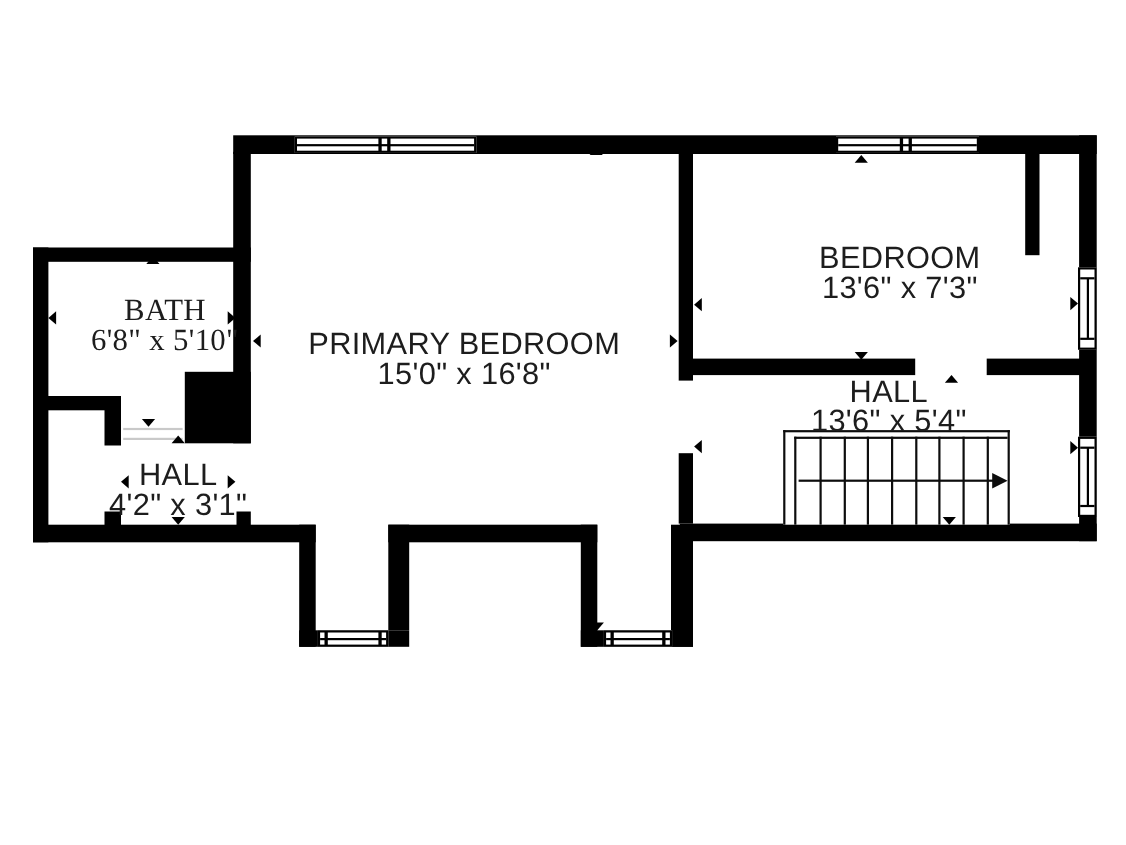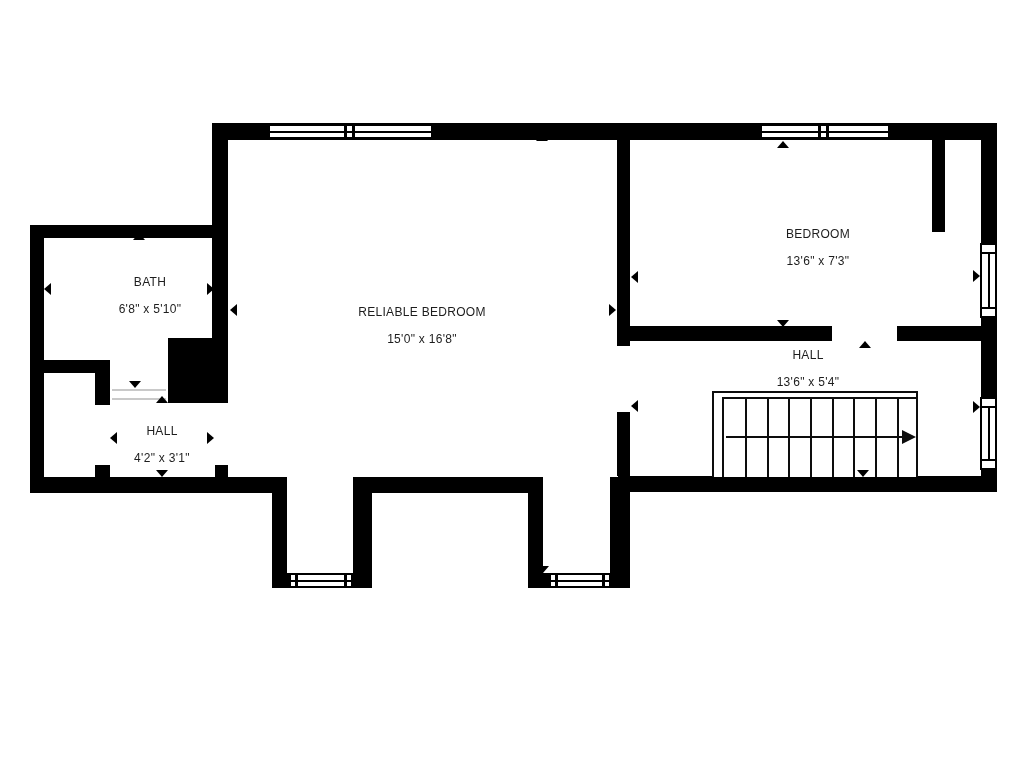--- a/index.html
+++ b/index.html
@@ -18,21 +18,21 @@
   .window-v .midv{position:absolute;top:8px;bottom:8px;left:50%;width:2px;margin-left:-1px;background:#000;}
   
   .arrow{position:absolute;width:0;height:0;}
   .arrow.up{border-left:6px solid transparent;border-right:6px solid transparent;border-bottom:7px solid #000;}
   .arrow.down{border-left:6px solid transparent;border-right:6px solid transparent;border-top:7px solid #000;}
   .arrow.left{border-top:6px solid transparent;border-bottom:6px solid transparent;border-right:7px solid #000;}
   .arrow.right{border-top:6px solid transparent;border-bottom:6px solid transparent;border-left:7px solid #000;}
   
   .room-label{
     position:absolute;transform:translate(-50%,-50%);text-align:center;
-    color:#1d1d1d;font-size:12px;line-height:27px;white-space:nowrap;letter-spacing:.3px;
+    color:#1d1d1d;font-size:28px;line-height:27px;white-space:nowrap;letter-spacing:.3px;
   }
   
   .stairs{position:absolute;background:#fff;border:2px solid #0d0d0d;border-bottom:none;box-sizing:border-box;}
   .stairs .inner-top{position:absolute;left:8px;right:0;top:4px;height:2px;background:#0d0d0d;}
   .tread{position:absolute;top:4px;bottom:0;width:2px;background:#0d0d0d;}
   .stair-line{position:absolute;height:2px;background:#0d0d0d;}
   .stair-head{position:absolute;width:0;height:0;border-top:7px solid transparent;border-bottom:7px solid transparent;border-left:14px solid #0d0d0d;}
   .threshold{position:absolute;height:2px;background:#c9c9c9;}
   .footer-note{
     position:absolute;transform:translateX(-50%);color:#c3c6c9;
@@ -137,26 +137,26 @@
   <div class="arrow down" style="left:156px;top:470px;"></div>
   <div class="arrow up" style="left:777px;top:141px;"></div>
   <div class="arrow left" style="left:631px;top:271px;"></div>
   <div class="arrow right" style="left:973px;top:270px;"></div>
   <div class="arrow down" style="left:777px;top:320px;"></div>
   <div class="arrow up" style="left:859px;top:341px;"></div>
   <div class="arrow left" style="left:631px;top:400px;"></div>
   <div class="arrow right" style="left:973px;top:401px;"></div>
   <div class="arrow down" style="left:857px;top:470px;"></div>
 
-  <div class="room-label" style="left:150px;top:296px;">
+  <div class="room-label" style="left:150px;top:296px;font-family:Liberation Serif, serif;">
     <div>BATH</div>
     <div>6'8" x 5'10"</div>
   </div>
   <div class="room-label" style="left:422px;top:326px;">
-    <div>RELIABLE BEDROOM</div>
+    <div>PRIMARY BEDROOM</div>
     <div>15'0" x 16'8"</div>
   </div>
   <div class="room-label" style="left:818px;top:248px;">
     <div>BEDROOM</div>
     <div>13'6" x 7'3"</div>
   </div>
   <div class="room-label" style="left:808px;top:369px;">
     <div>HALL</div>
     <div>13'6" x 5'4"</div>
   </div>

